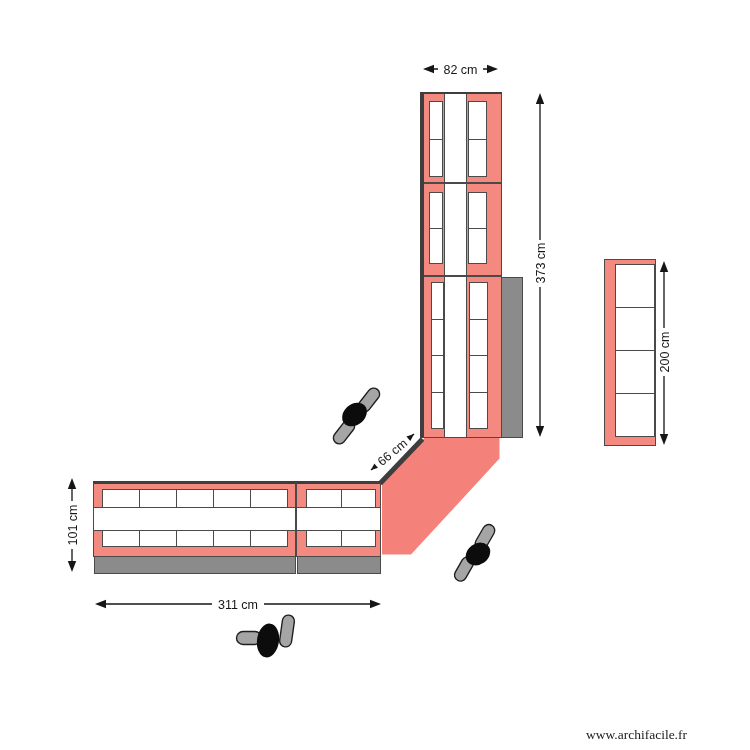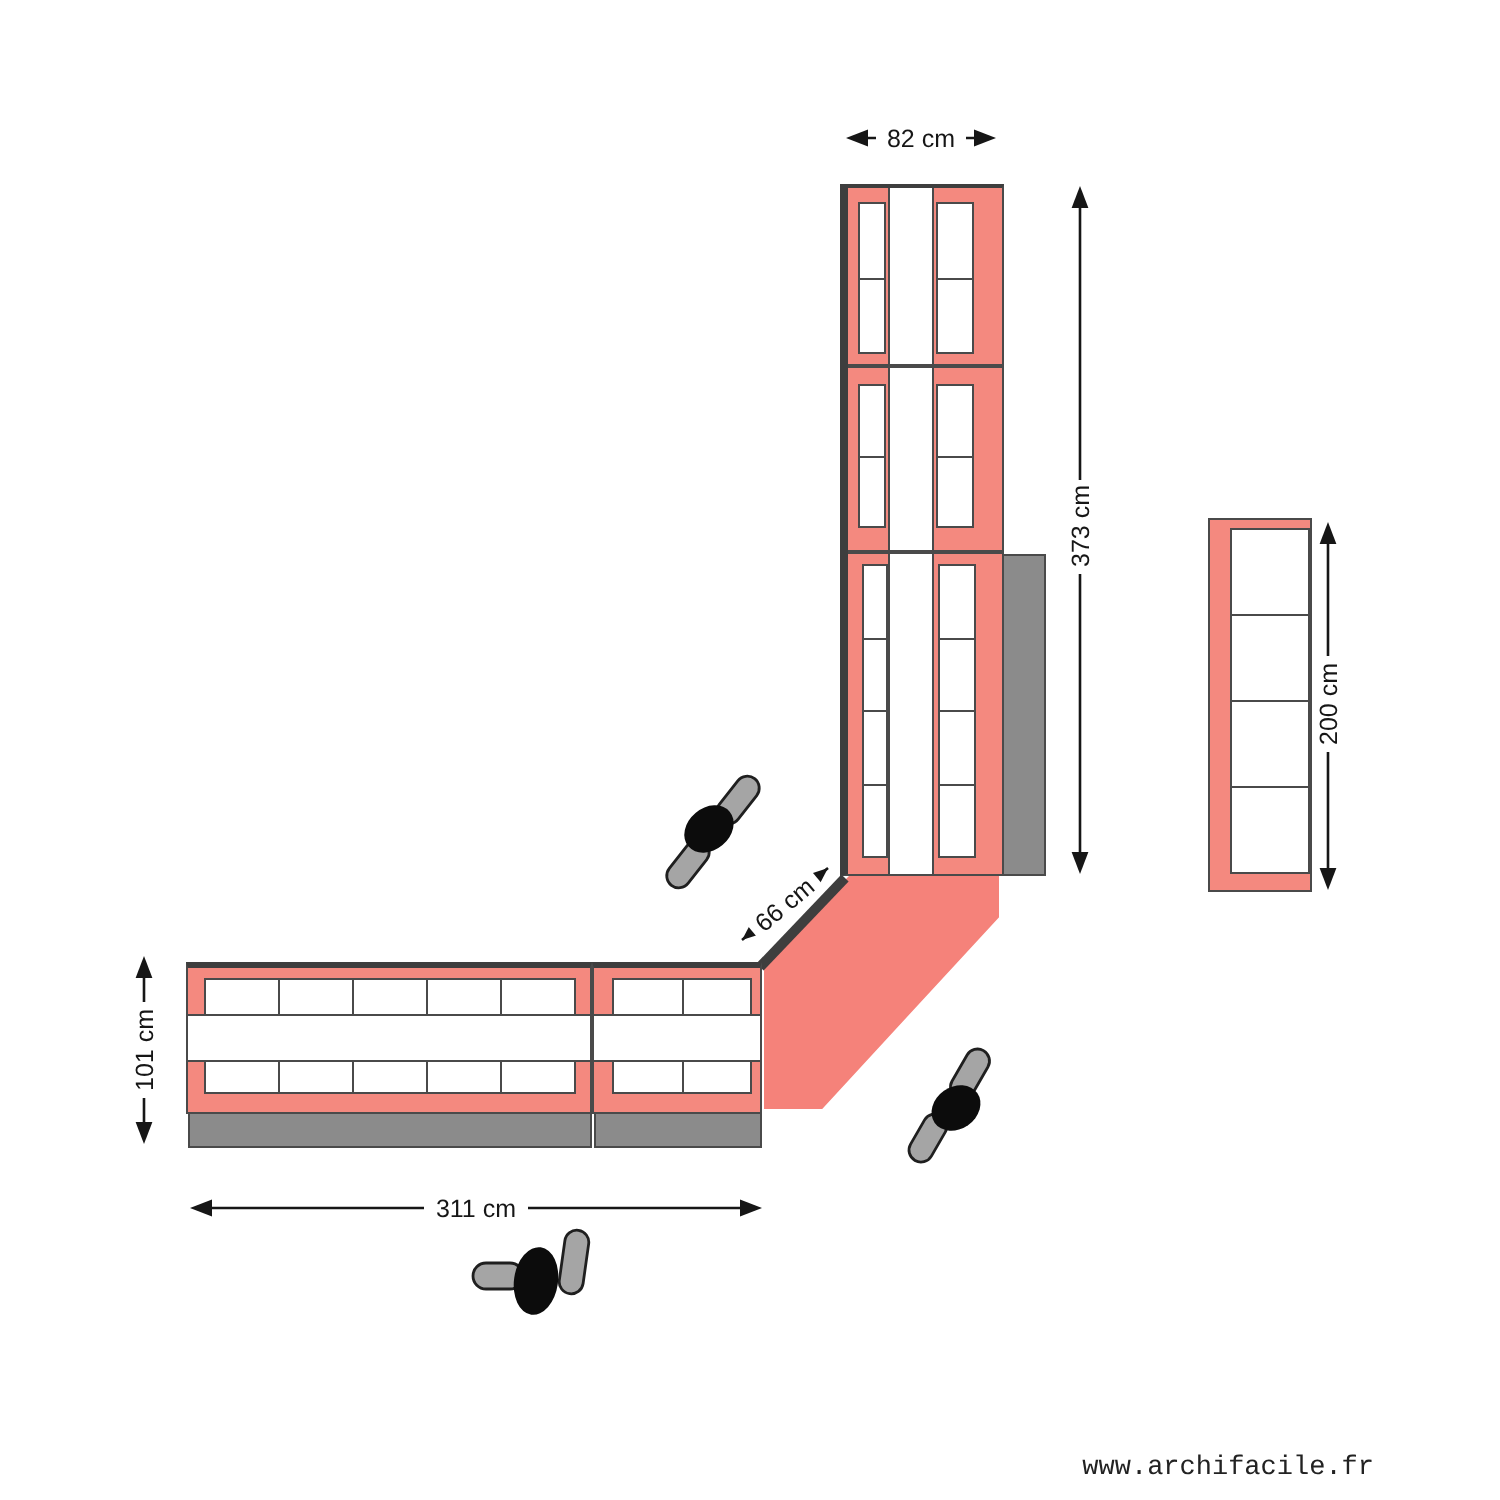--- a/index.html
+++ b/index.html
@@ -38,21 +38,21 @@
   
   .wall-stroke{stroke:var(--wall-color);}
   .corner{fill:var(--corner-fill);stroke:#ffffff;stroke-width:2;}
   .dim-line{stroke:var(--dim-color);stroke-width:1.3;fill:none;}
   .dim-arrow{fill:var(--dim-color);stroke:none;}
   .dim-text{fill:var(--dim-color);font-family:"Liberation Sans",sans-serif;font-size:12.5px;}
   .p-foot{fill:var(--person-feet);stroke:#1f1f1f;stroke-width:1.4;}
   .p-body{fill:var(--person-body);stroke:none;}
   #watermark{
     position:absolute;right:8px;top:727px;font-size:13.5px;color:var(--watermark-color);
-    font-family:Liberation Mono, monospace;
+    font-family:Liberation Serif, serif;
   }
 </style>
 </head>
 <body>
 
 <div id="plan">
 
   <svg class="layer" viewBox="0 0 750 750">
     <polygon class="corner" points="424,437 500.5,437 500.5,459 411.5,555.5 381,555.5 381,481.5"></polygon>
     <line class="wall-stroke" x1="380" y1="483.5" x2="422.5" y2="439" stroke-width="5"></line>

